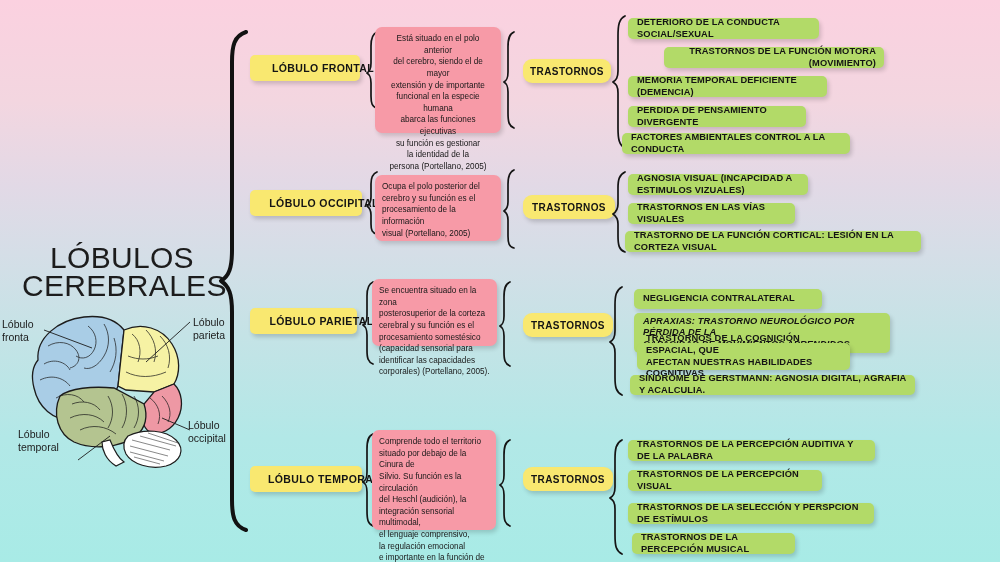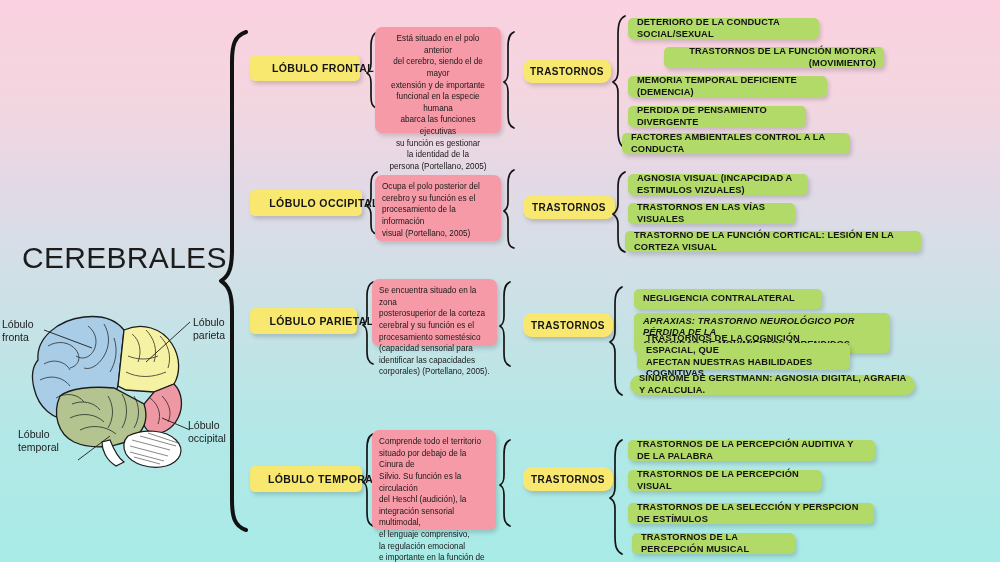--- a/index.html
+++ b/index.html
@@ -148,20 +148,21 @@
 
   
   .mini-brace { position: absolute; }
 </style>
 </head>
 <body>
 
 <div id="canvas">
 
   <div id="title-block">
+    <span class="tline">LÓBULOS</span>
     <span class="tline">CEREBRALES</span>
   </div>
 
   <div id="brain-wrap">
     <svg width="230" height="180" viewBox="0 0 230 180">
 
       <path d="M38 60 C36 38 58 20 84 17 C102 15 116 20 124 30
                L118 86 C112 104 96 118 76 120 C52 122 38 106 34 88 C31 76 33 66 38 60 Z" fill="#A9CDE6" stroke="#1c1c1c" stroke-width="1.3"></path>
 
       <path d="M124 30 C142 22 162 28 172 44 C181 58 180 74 174 84
@@ -315,21 +316,21 @@
 
     <svg class="mini-brace" style="left:609px; top:285px; width:16px; height:112px;" viewBox="0 0 16 112">
       <path d="M13 2 C7 5 6 11 6 20 L6 46 C6 53 4 55 1 57 C4 59 6 61 6 68 L6 92 C6 102 7 107 13 110" fill="none" stroke="#141414" stroke-width="1.7" stroke-linecap="round"></path>
     </svg>
 
     <div class="green-item" style="left:634px; top:289px; width:188px; height:20px;">NEGLIGENCIA CONTRALATERAL</div>
     <div class="green-item" style="left:634px; top:313px; width:256px; height:40px;font-style:italic;">APRAXIAS:  TRASTORNO NEUROLÓGICO POR PÉRDIDA DE LA
 CAPACIDAD DE  MOVIMIENTOS APRENDIDOS</div>
     <div class="green-item" style="left:637px; top:343px; width:213px; height:27px;">TRASTORNOS DE LA COGNICIÓN ESPACIAL, QUE
 AFECTAN NUESTRAS HABILIDADES COGNITIVAS</div>
-    <div class="green-item" style="left:630px; top:375px; width:285px; height:20px;border-radius:10px;">SÍNDROME DE GERSTMANN: AGNOSIA DIGITAL, AGRAFIA Y ACALCULIA.</div>
+    <div class="green-item" style="left:630px; top:375px; width:285px; height:20px;">SÍNDROME DE GERSTMANN: AGNOSIA DIGITAL, AGRAFIA Y ACALCULIA.</div>
   </div>
 
   <div class="row">
     <div class="lobe-pill" style="left:250px; top:466px; width:112px; height:26px;">LÓBULO TEMPORAL</div>
 
     <svg class="mini-brace" style="left:362px; top:432px; width:14px; height:96px;" viewBox="0 0 14 96">
       <path d="M11 2 C6 4 5 9 5 17 L5 40 C5 46 4 48 1 50 C4 52 5 54 5 60 L5 78 C5 88 6 92 11 94" fill="none" stroke="#141414" stroke-width="1.7" stroke-linecap="round"></path>
     </svg>
 
     <div class="desc-box desc-left" style="left:372px; top:430px; width:124px; height:100px;">Comprende todo el territorio

